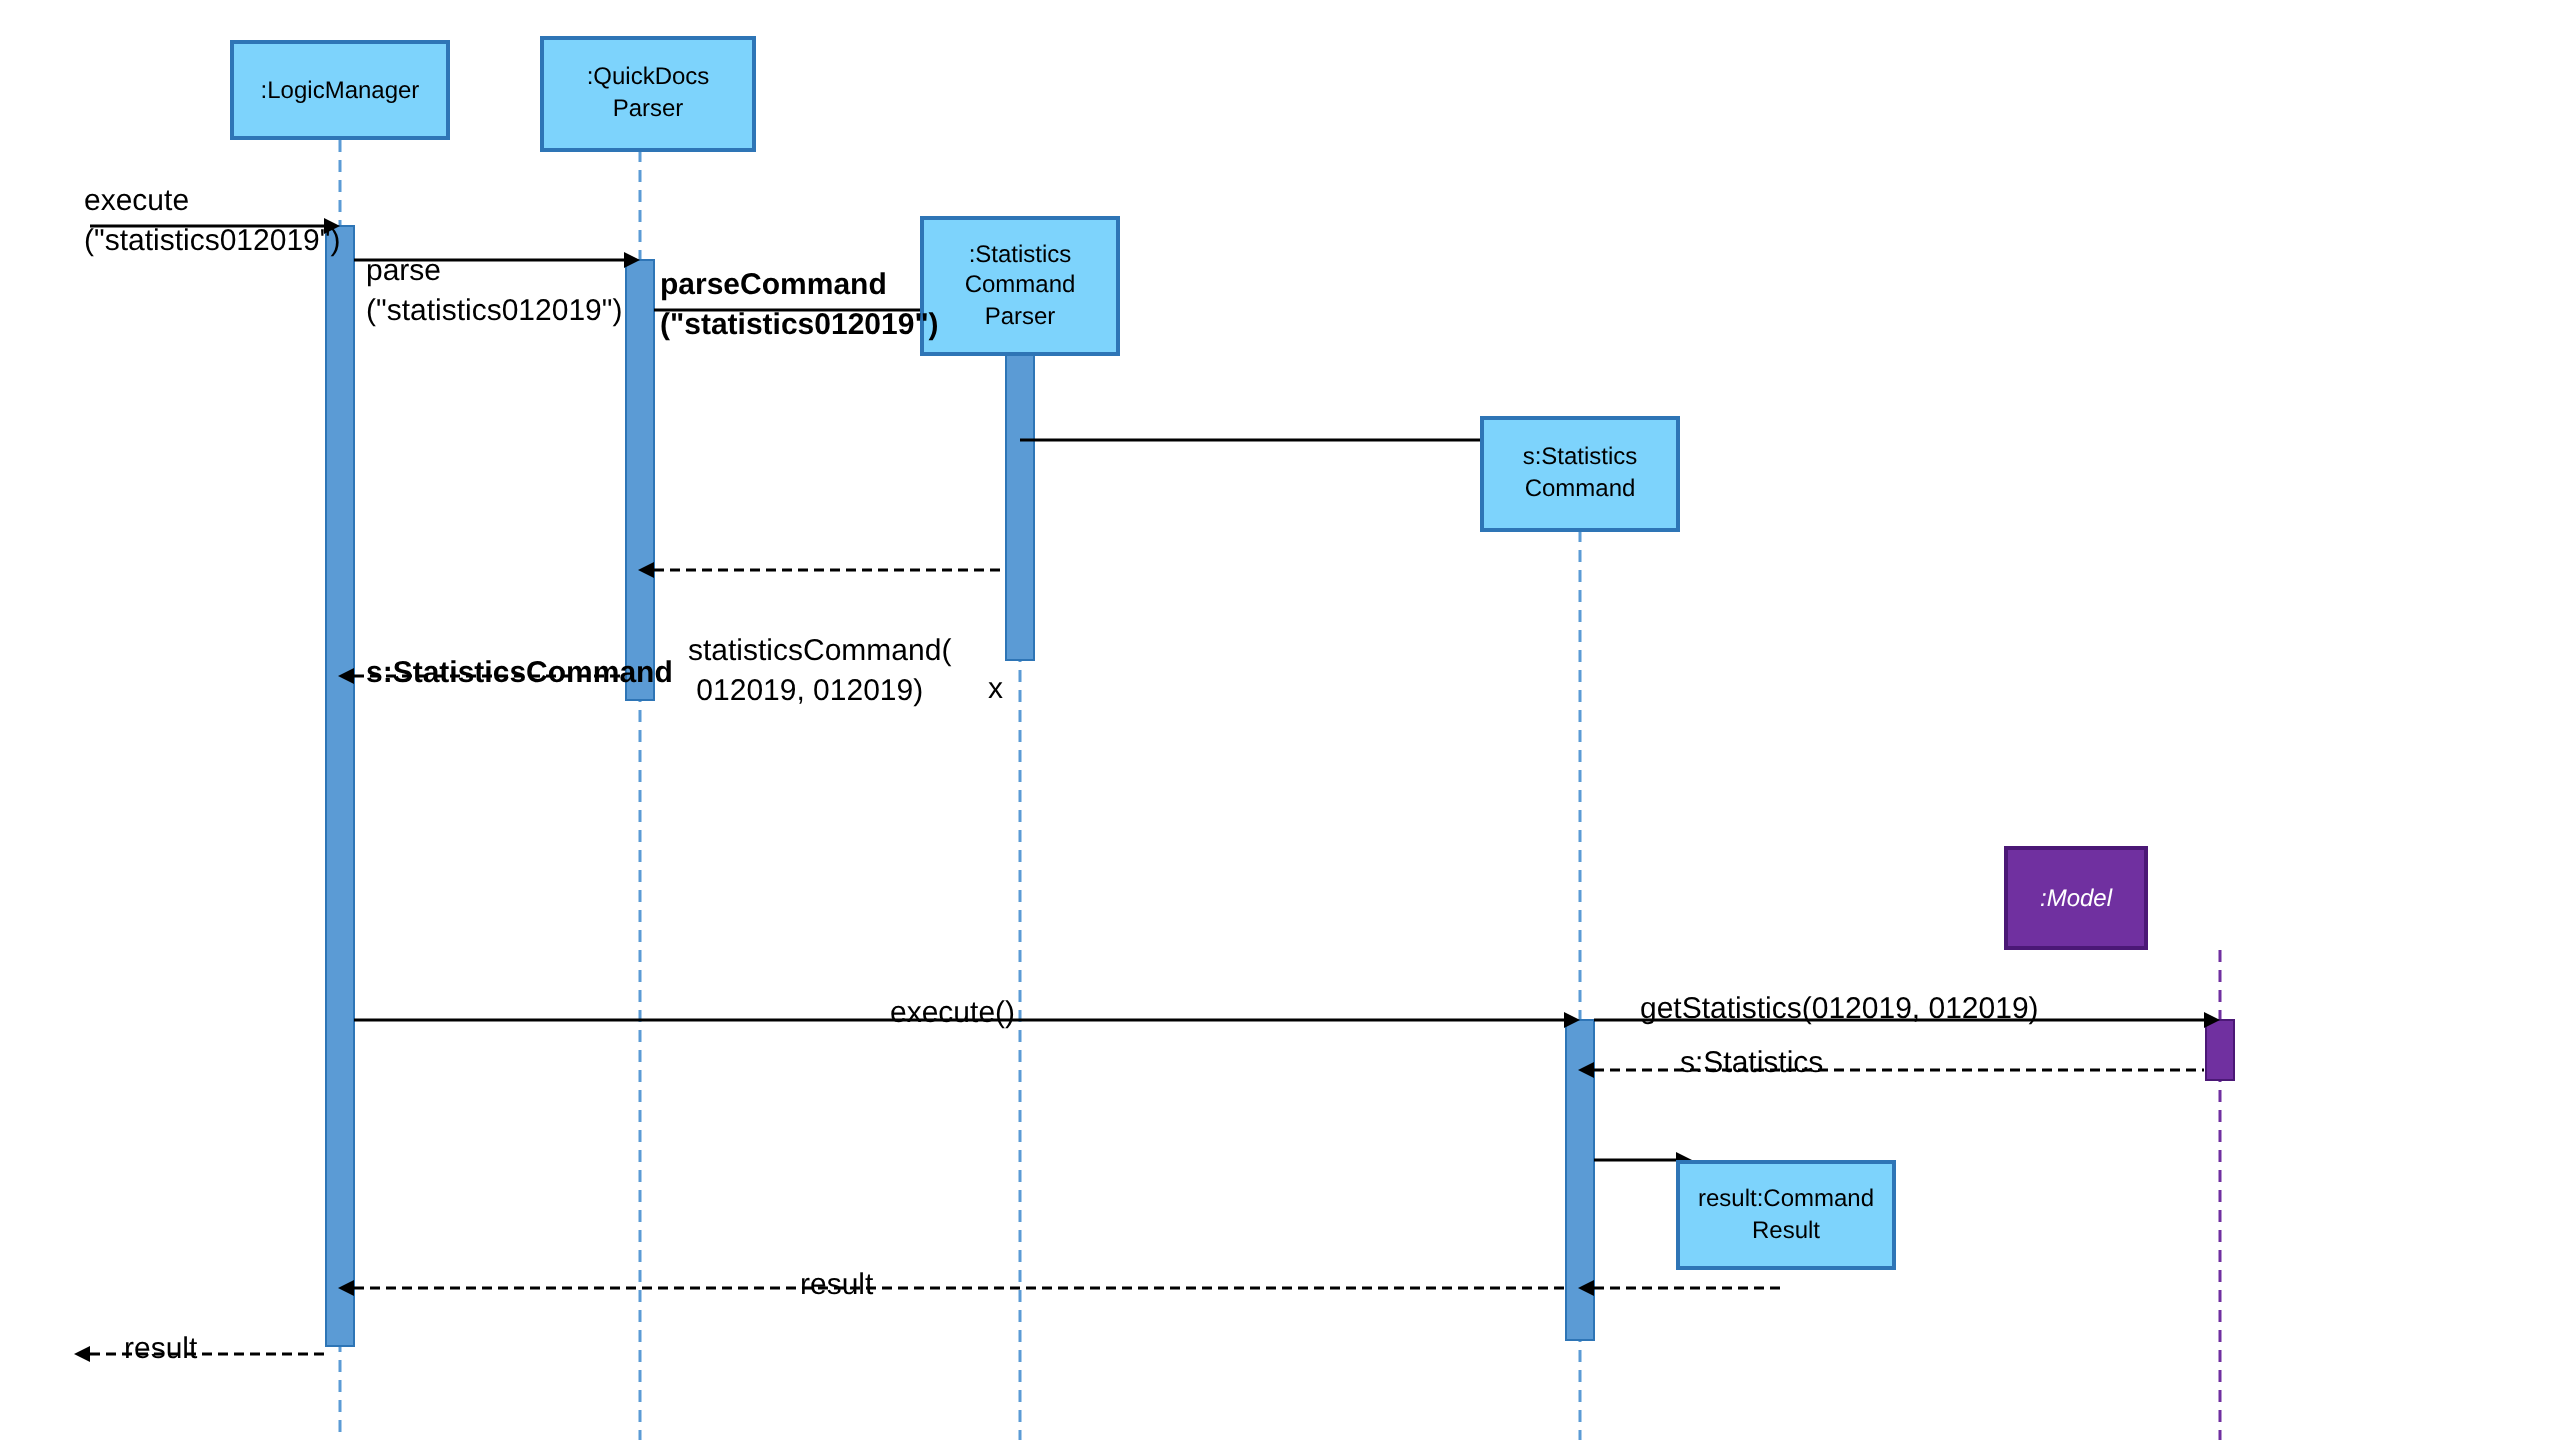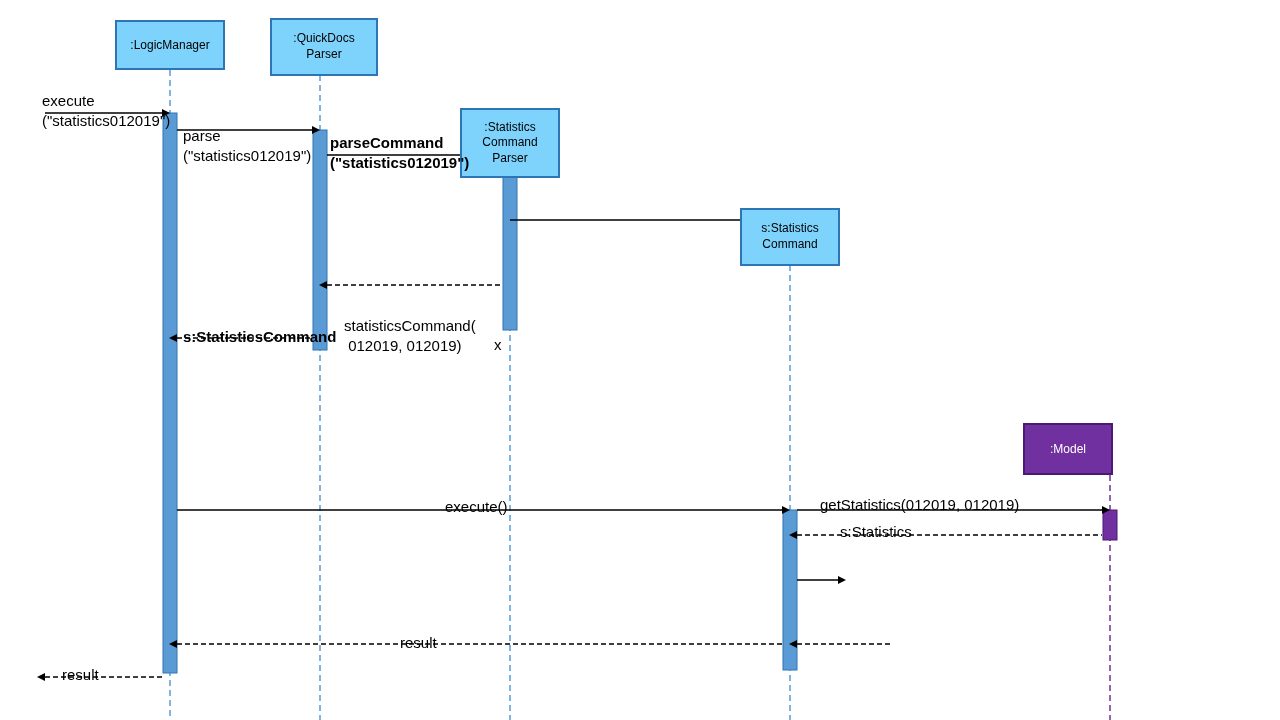--- a/index.html
+++ b/index.html
@@ -134,24 +134,28 @@
     <span style="white-space:pre-line;">:Statistics
 Command
 Parser</span>
   </div>
 
   <div class="lifeline-box blue" style="left:740px; top:208px; width:100px; height:58px; line-height:1.3;">
     <span style="white-space:pre-line;">s:Statistics
 Command</span>
   </div>
 
-  <div class="lifeline-box purple" style="left:1023px; top:423px; width:90px; height:52px;">
+  <div class="lifeline-box purple" style="left:1002px; top:423px; width:72px; height:52px;font-style:italic;">
     <span>:Model</span>
   </div>
 
+  <div class="lifeline-box blue" style="left:838px; top:580px; width:110px; height:55px; line-height:1.3;">
+    <span style="white-space:pre-line;">result:Command
+Result</span>
+  </div>
 
   <div class="label" style="left:42px; top:91px; line-height:1.3;">
     execute<br>("statistics012019")
   </div>
 
   <div class="label" style="left:183px; top:126px; line-height:1.3;">
     parse<br>("statistics012019")
   </div>
 
   <div class="label" style="left:330px; top:133px; line-height:1.3;font-weight:bold;">

